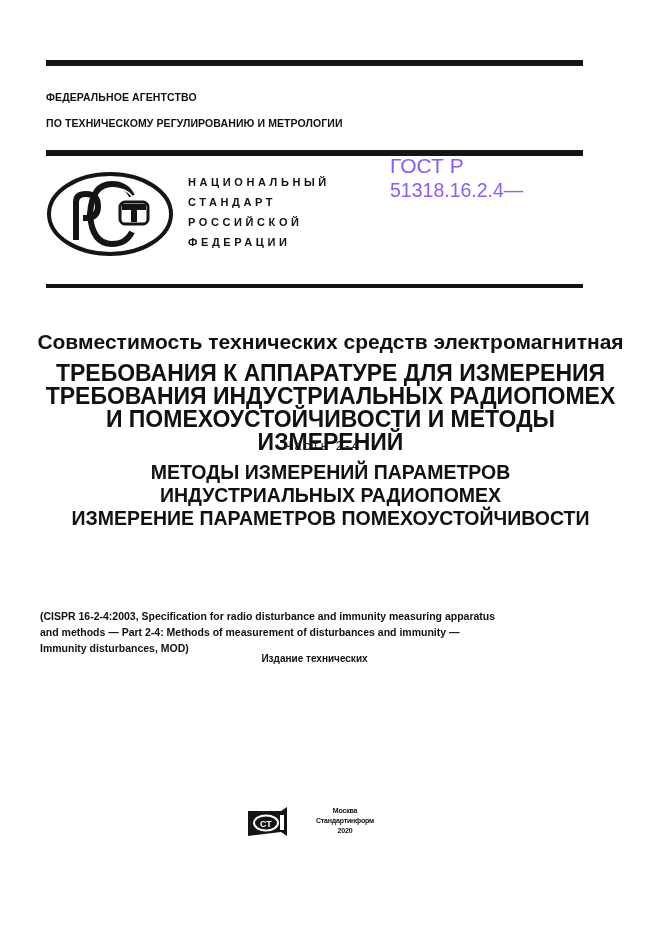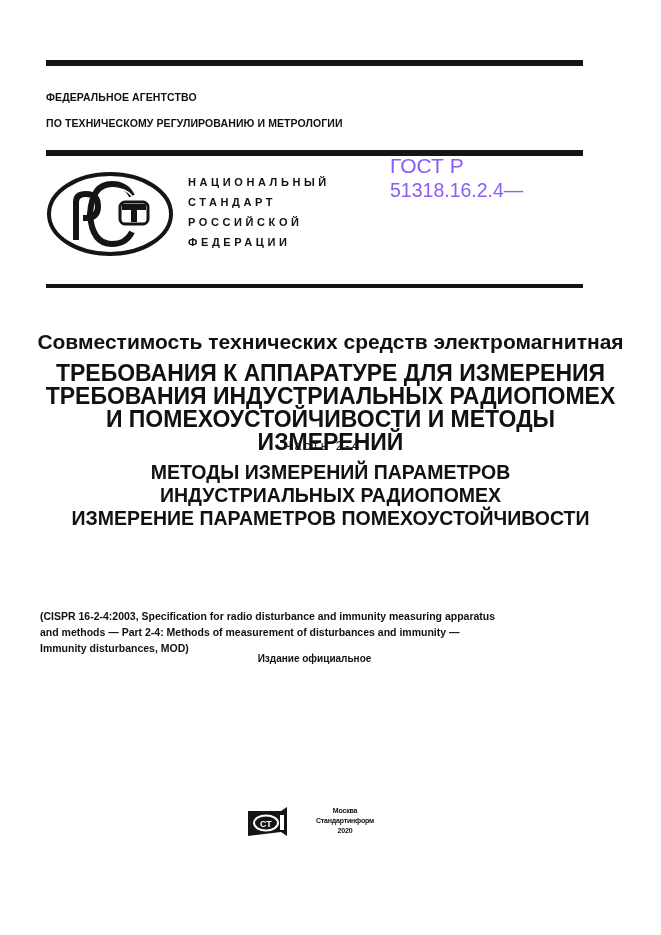--- a/index.html
+++ b/index.html
@@ -117,21 +117,21 @@
   <div>ИНДУСТРИАЛЬНЫХ РАДИОПОМЕХ</div>
   <div>ИЗМЕРЕНИЕ ПАРАМЕТРОВ ПОМЕХОУСТОЙЧИВОСТИ</div>
 </div>
 
 <div class="cispr">
   <div>(CISPR 16-2-4:2003, Specification for radio disturbance and immunity measuring apparatus</div>
   <div>and methods — Part 2-4: Methods of measurement of disturbances and immunity —</div>
   <div>Immunity disturbances, MOD)</div>
 </div>
 
-<div class="edition">Издание официальное</div>
+<div class="edition">Издание технических</div>
 
 <div class="publisher-logo">
   <svg width="42" height="31" viewBox="0 0 42 31">
     <path d="M1 5 L34 5 L40 1 L40 30 L34 26 L1 30 Z" fill="#151515"></path>
     <ellipse cx="19" cy="17" rx="12" ry="7.5" fill="none" stroke="#ffffff" stroke-width="2"></ellipse>
     <text x="13" y="21" font-family="Liberation Sans, sans-serif" font-weight="bold" font-size="9" fill="#ffffff">СТ</text>
     <rect x="33" y="9" width="4" height="15" fill="#ffffff"></rect>
   </svg>
 </div>
 

